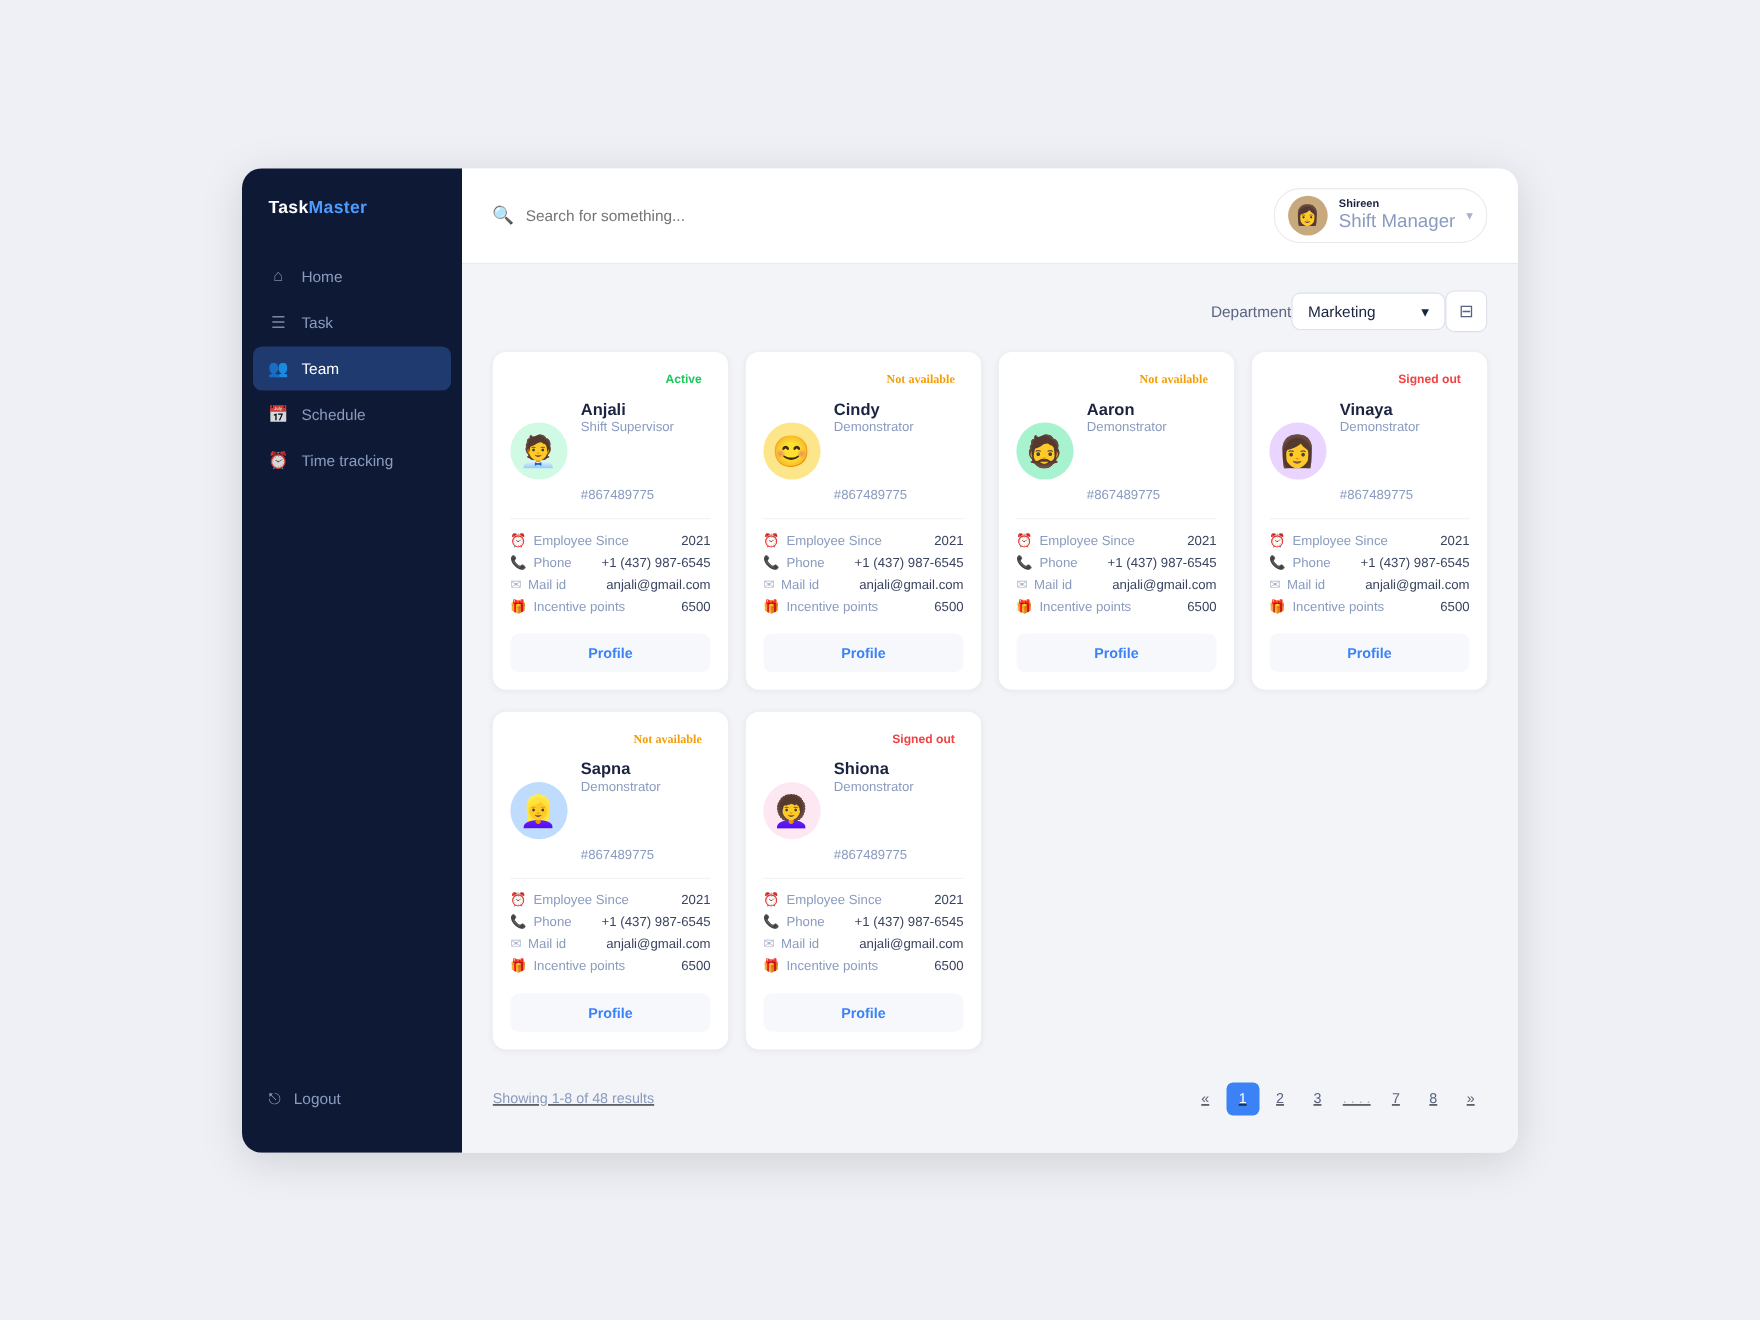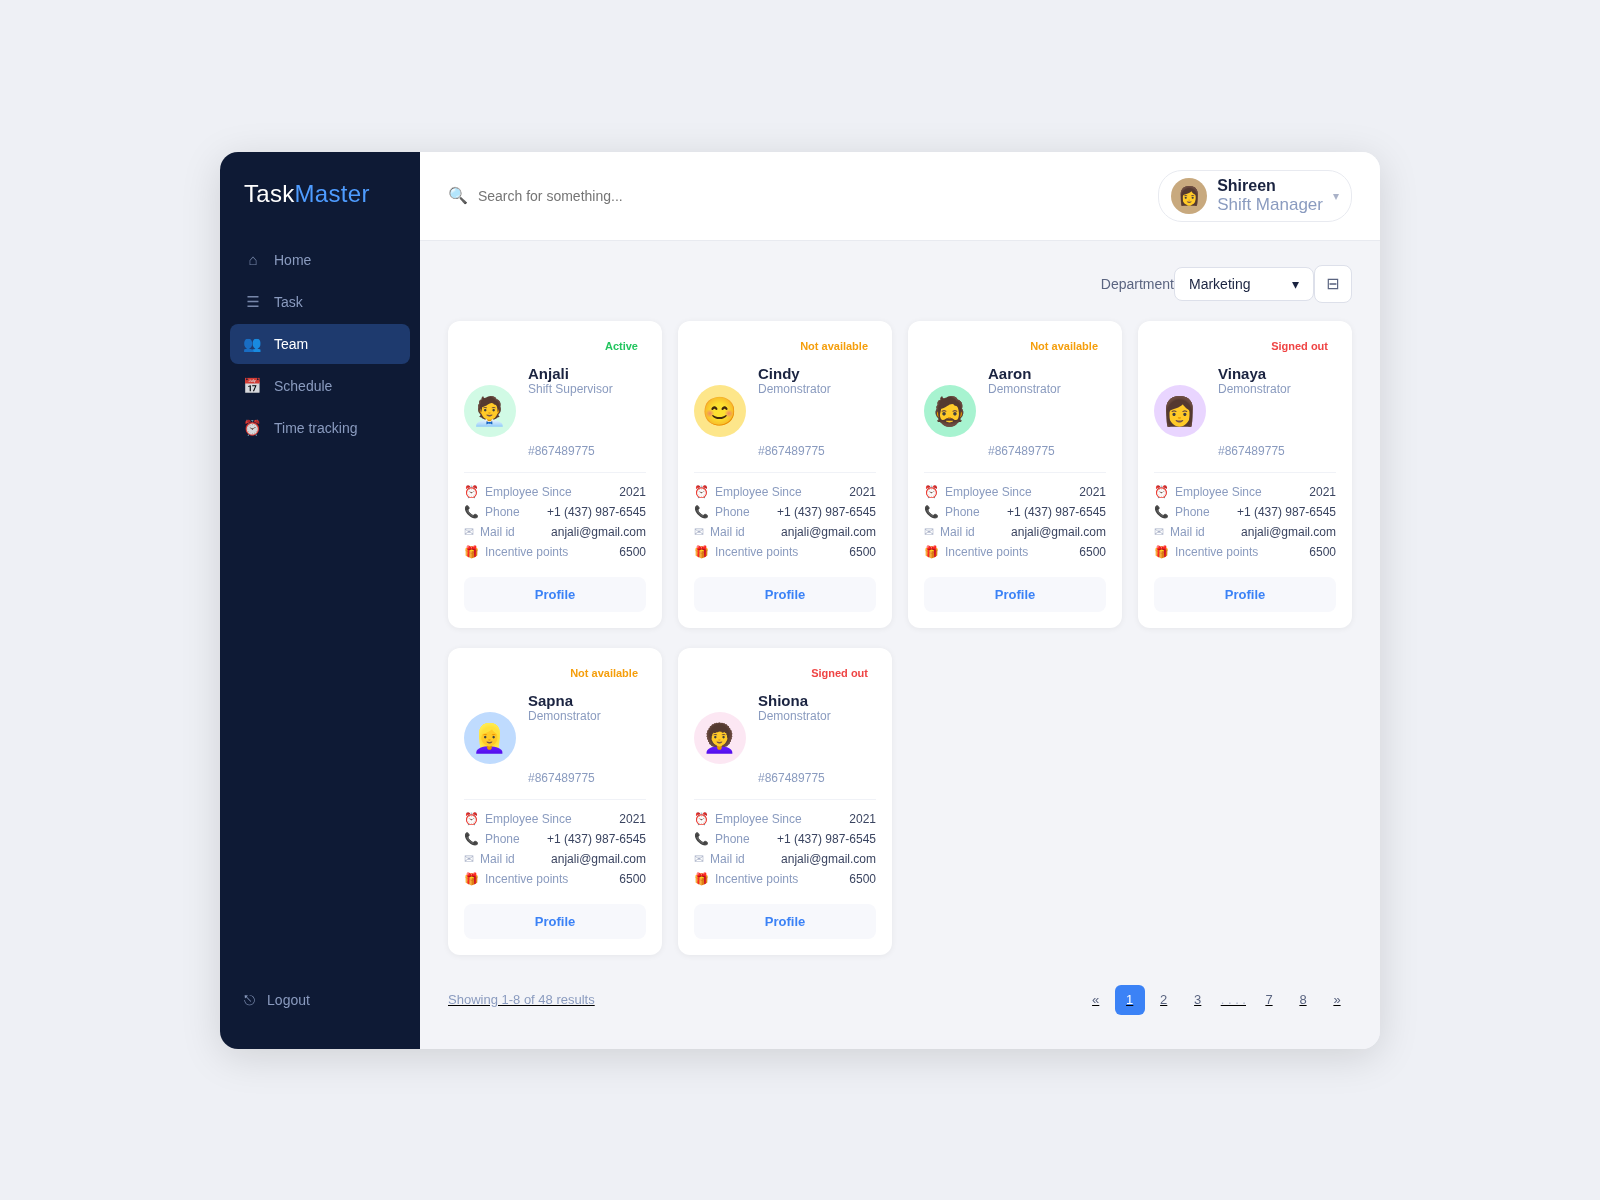--- a/index.html
+++ b/index.html
@@ -25,22 +25,22 @@
     .sidebar {
       width: 200px;
       background: #0e1a35;
       display: flex;
       flex-direction: column;
       padding: 28px 0 20px 0;
       flex-shrink: 0;
     }
     .sidebar-logo {
       color: #fff;
-      font-size: 24px;
-      font-weight: 400;
+      font-size: 16px;
+      font-weight: 700;
       padding: 0 24px 32px 24px;
       letter-spacing: 0.3px;
     }
     .sidebar-logo span {
       color: #4e9cff;
     }
     .sidebar-nav {
       flex: 1;
       display: flex;
       flex-direction: column;
@@ -132,21 +132,21 @@
       height: 36px;
       border-radius: 50%;
       background: #c8a97e;
       display: flex;
       align-items: center;
       justify-content: center;
       font-size: 18px;
       overflow: hidden;
     }
     .user-info { display: flex; flex-direction: column; }
-    .user-name { font-size: 16px; font-weight: 600; color: #1a2340; }
+    .user-name { font-size: 10px; font-weight: 600; color: #1a2340; }
     .user-role { font-size: 17px; color: #8a9bbf; }
     .chevron-icon { color: #aab2c8; font-size: 12px; }
     
     .content {
       padding: 24px 28px;
       flex: 1;
     }
     .toolbar {
       display: flex;
       align-items: center;
@@ -208,21 +208,21 @@
       justify-content: flex-end;
       margin-bottom: 10px;
     }
     .status-badge {
       font-size: 11px;
       font-weight: 600;
       padding: 3px 8px;
       border-radius: 10px;
     }
     .status-active { color: #22c55e; }
-    .status-not-available { color: #f59e0b; }
+    .status-not-available { color: #f59e0b; font-family: Liberation Serif, serif; }
     .status-signed-out { color: #ef4444; }
     .card-identity {
       display: flex;
       align-items: center;
       gap: 12px;
       margin-bottom: 14px;
     }
     .emp-avatar {
       width: 52px;
       height: 52px;

